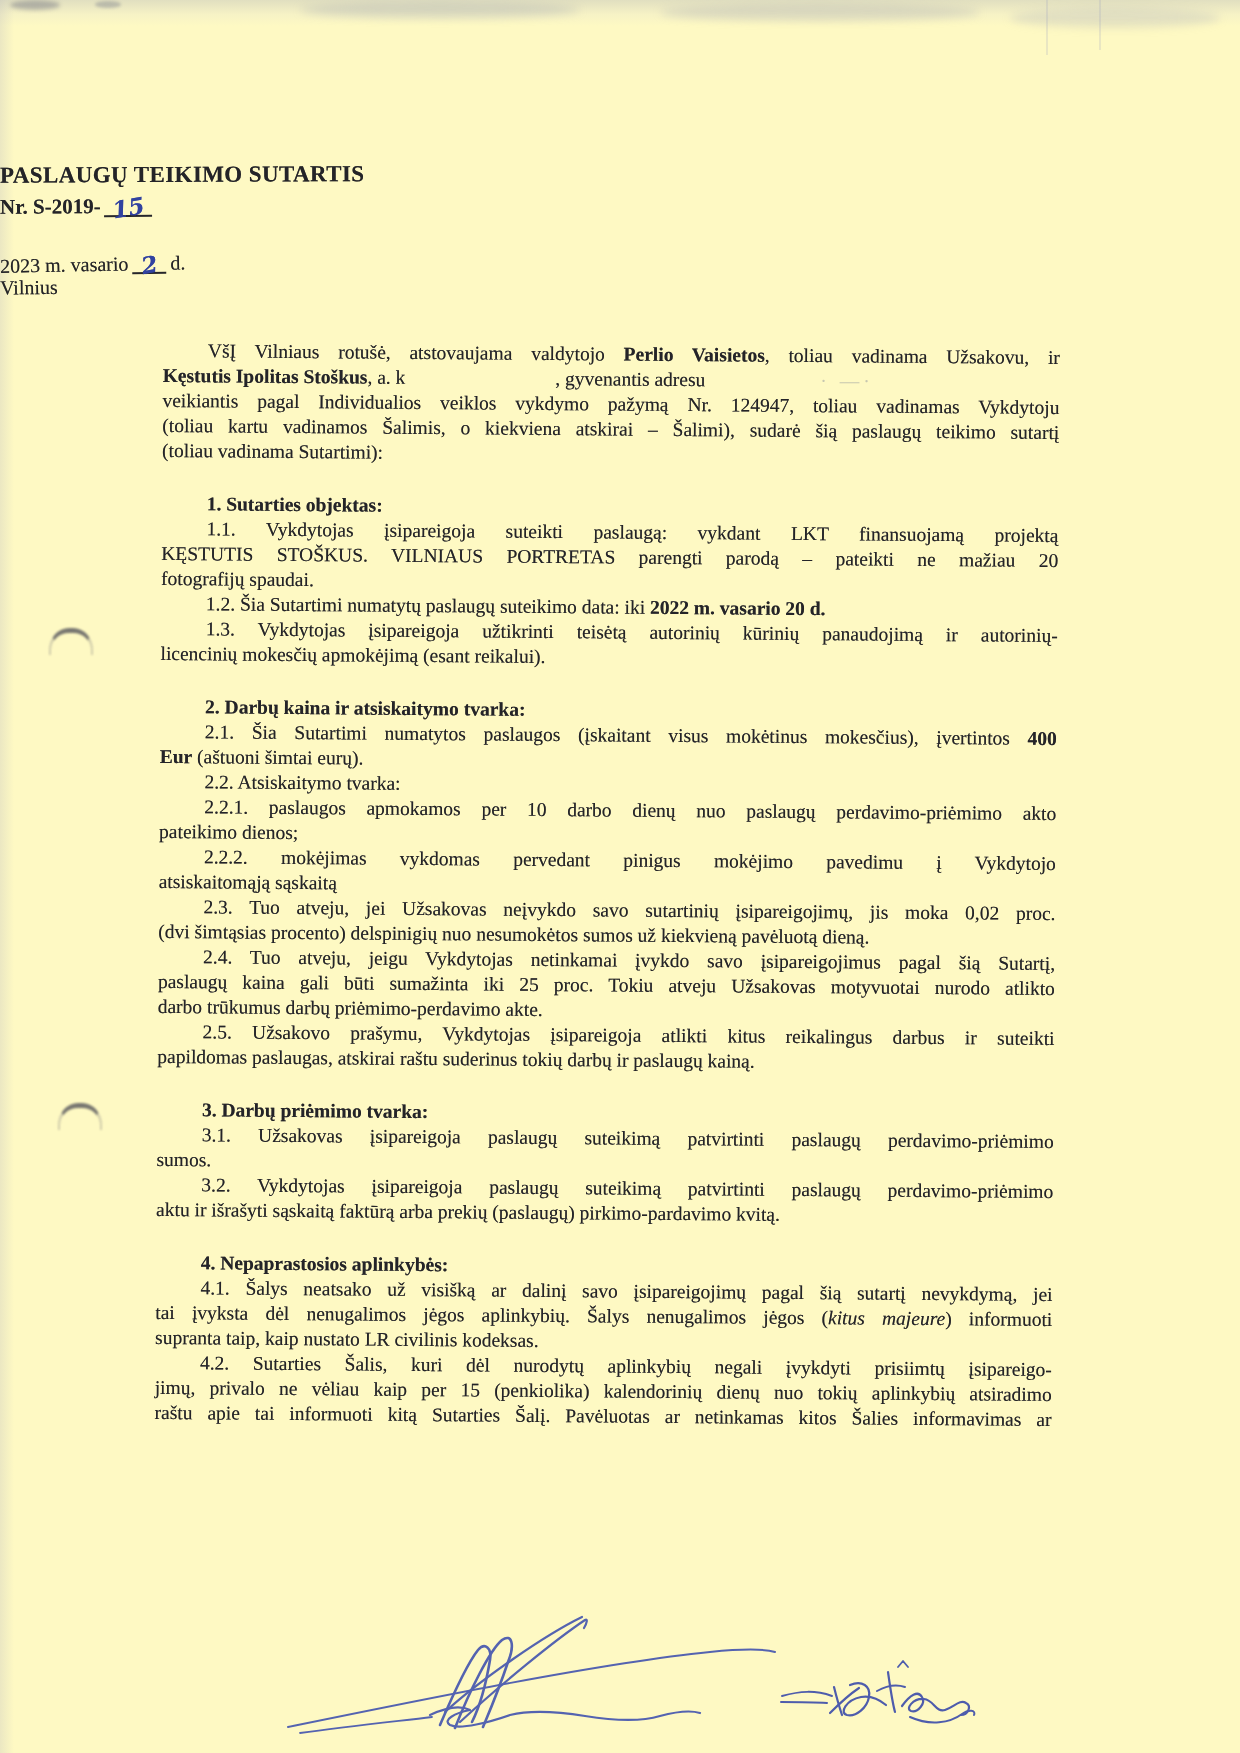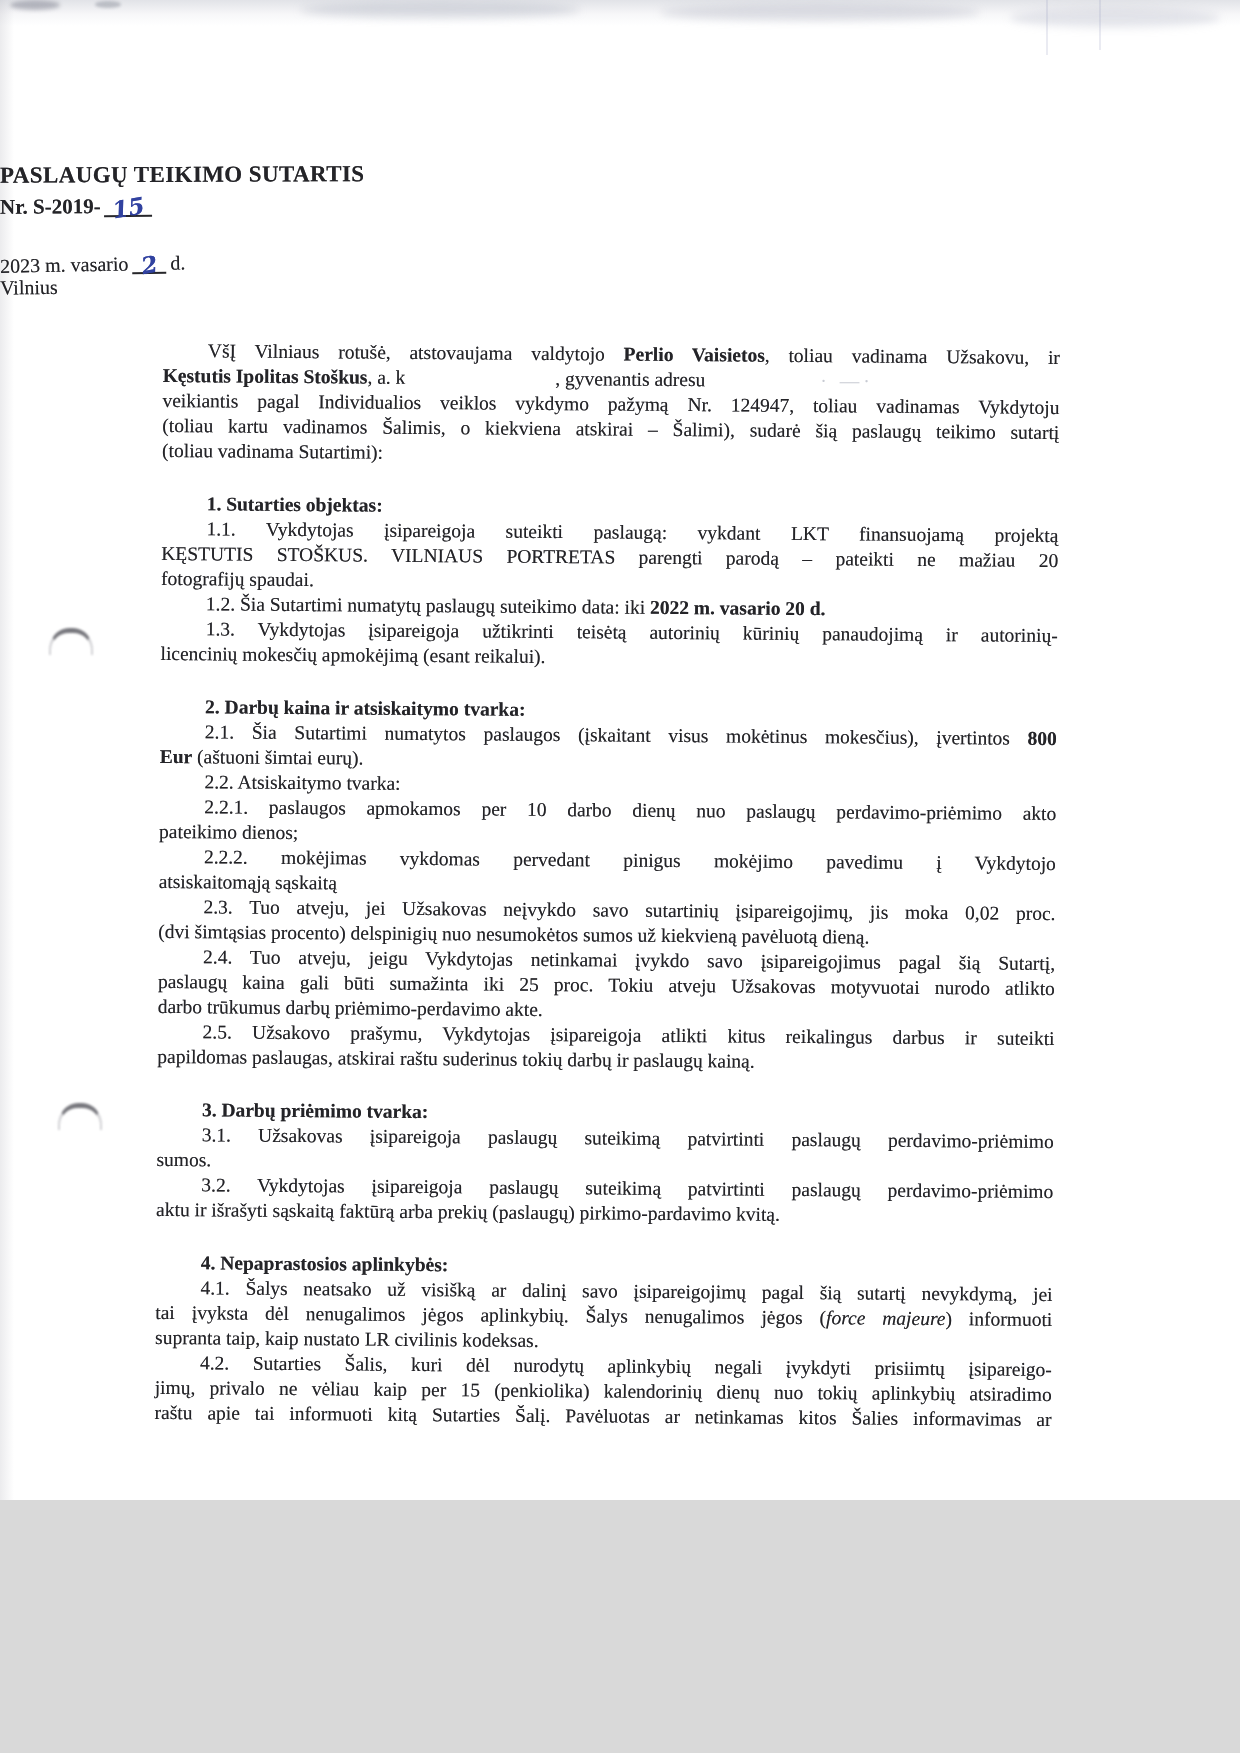--- a/index.html
+++ b/index.html
@@ -1,16 +1,16 @@
 <!DOCTYPE html>
 <html><head>
 <meta charset="utf-8">
 <style>
   html,body{margin:0;padding:0;background:#d9d9d9;}
-  .page{position:relative;width:1240px;height:1500px;margin:0 auto;background:#ffffff;overflow:hidden;
+  .page{position:relative;width:1240px;height:1753px;margin:0 auto;background:#fef9c3;overflow:hidden;
         font-family:"Liberation Serif",serif;color:#242428;}
   
   .scanband{position:absolute;top:0;left:0;width:1240px;height:26px;
     background:linear-gradient(180deg,rgba(168,172,186,.34),rgba(198,201,212,.14) 55%,rgba(255,255,255,0));}
   .blob{position:absolute;border-radius:50%;filter:blur(4px);}
   .vline{position:absolute;top:0;width:2px;background:rgba(150,156,190,.20);}
   .edgeL{position:absolute;left:0;top:0;width:14px;height:1753px;
     background:linear-gradient(90deg,rgba(185,185,192,.28),rgba(255,255,255,0));}
   .hole{position:absolute;width:40px;height:22px;
     border-top-left-radius:20px 22px;border-top-right-radius:20px 22px;
@@ -90,21 +90,21 @@
         <div class="line indent last"><span class="seg">1.2. Šia Sutartimi numatytų paslaugų suteikimo data: iki </span><span class="seg b">2022 m. vasario 20 d.</span></div>
       </div>
       <div class="block para">
         <div class="line indent"><span class="seg">1.3. Vykdytojas įsipareigoja užtikrinti teisėtą autorinių kūrinių panaudojimą ir autorinių-</span></div>
         <div class="line last"><span class="seg">licencinių mokesčių apmokėjimą (esant reikalui).</span></div>
       </div>
       <div class="block heading">
         <div class="line indent last"><span class="seg b">2. Darbų kaina ir atsiskaitymo tvarka:</span></div>
       </div>
       <div class="block para">
-        <div class="line indent"><span class="seg">2.1. Šia Sutartimi numatytos paslaugos (įskaitant visus mokėtinus mokesčius), įvertintos </span><span class="seg b">800</span></div>
+        <div class="line indent"><span class="seg">2.1. Šia Sutartimi numatytos paslaugos (įskaitant visus mokėtinus mokesčius), įvertintos </span><span class="seg b">400</span></div>
         <div class="line last"><span class="seg b">Eur</span><span class="seg"> (aštuoni šimtai eurų).</span></div>
       </div>
       <div class="block para">
         <div class="line indent last"><span class="seg">2.2. Atsiskaitymo tvarka:</span></div>
       </div>
       <div class="block para">
         <div class="line indent"><span class="seg">2.2.1. paslaugos apmokamos per 10 darbo dienų nuo paslaugų perdavimo-priėmimo akto</span></div>
         <div class="line last"><span class="seg">pateikimo dienos;</span></div>
       </div>
       <div class="block para">
@@ -133,21 +133,21 @@
       </div>
       <div class="block para">
         <div class="line indent"><span class="seg">3.2. Vykdytojas įsipareigoja paslaugų suteikimą patvirtinti paslaugų perdavimo-priėmimo</span></div>
         <div class="line last"><span class="seg">aktu ir išrašyti sąskaitą faktūrą arba prekių (paslaugų) pirkimo-pardavimo kvitą.</span></div>
       </div>
       <div class="block heading">
         <div class="line indent last"><span class="seg b">4. Nepaprastosios aplinkybės:</span></div>
       </div>
       <div class="block para">
         <div class="line indent"><span class="seg">4.1. Šalys neatsako už visišką ar dalinį savo įsipareigojimų pagal šią sutartį nevykdymą, jei</span></div>
-        <div class="line"><span class="seg">tai įvyksta dėl nenugalimos jėgos aplinkybių. Šalys nenugalimos jėgos (</span><span class="seg i">force majeure</span><span class="seg">) informuoti</span></div>
+        <div class="line"><span class="seg">tai įvyksta dėl nenugalimos jėgos aplinkybių. Šalys nenugalimos jėgos (</span><span class="seg i">kitus majeure</span><span class="seg">) informuoti</span></div>
         <div class="line last"><span class="seg">supranta taip, kaip nustato LR civilinis kodeksas.</span></div>
       </div>
       <div class="block para">
         <div class="line indent"><span class="seg">4.2. Sutarties Šalis, kuri dėl nurodytų aplinkybių negali įvykdyti prisiimtų įsipareigo-</span></div>
         <div class="line"><span class="seg">jimų, privalo ne vėliau kaip per 15 (penkiolika) kalendorinių dienų nuo tokių aplinkybių atsiradimo</span></div>
         <div class="line"><span class="seg">raštu apie tai informuoti kitą Sutarties Šalį. Pavėluotas ar netinkamas kitos Šalies informavimas ar</span></div>
       </div>
     </div>
 
   <svg class="sigs" width="900" height="208" viewBox="0 0 900 208">

